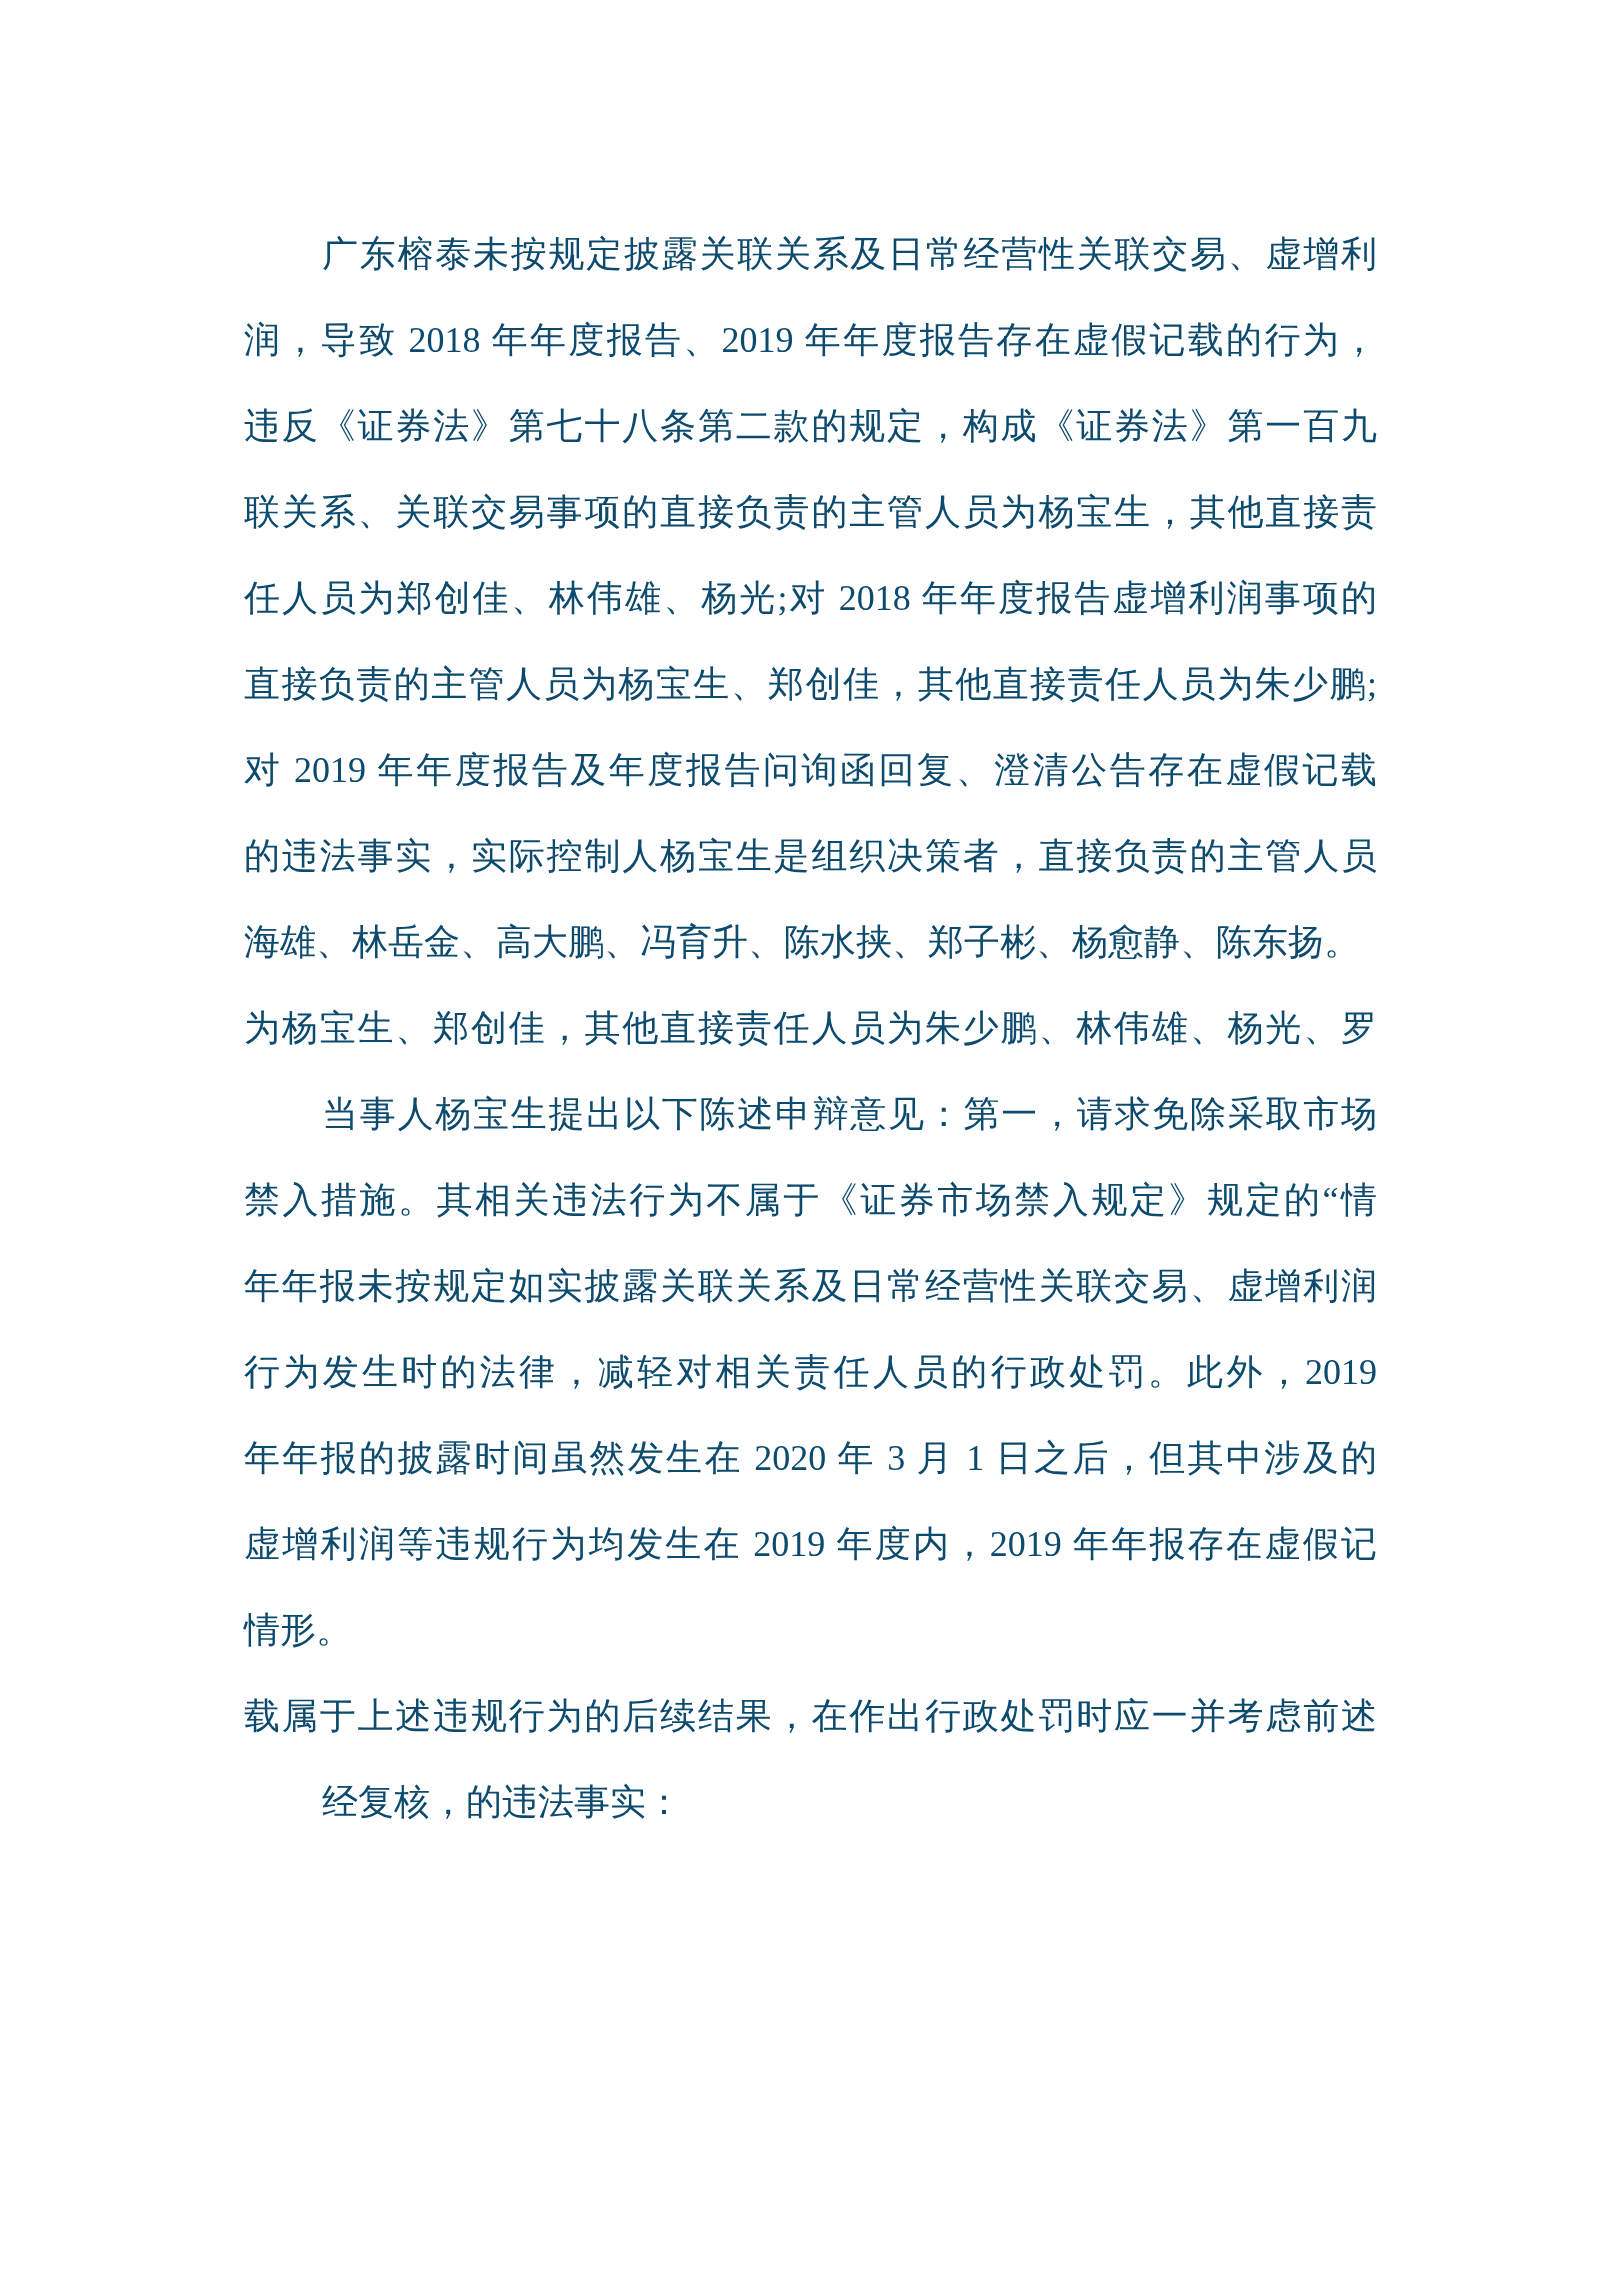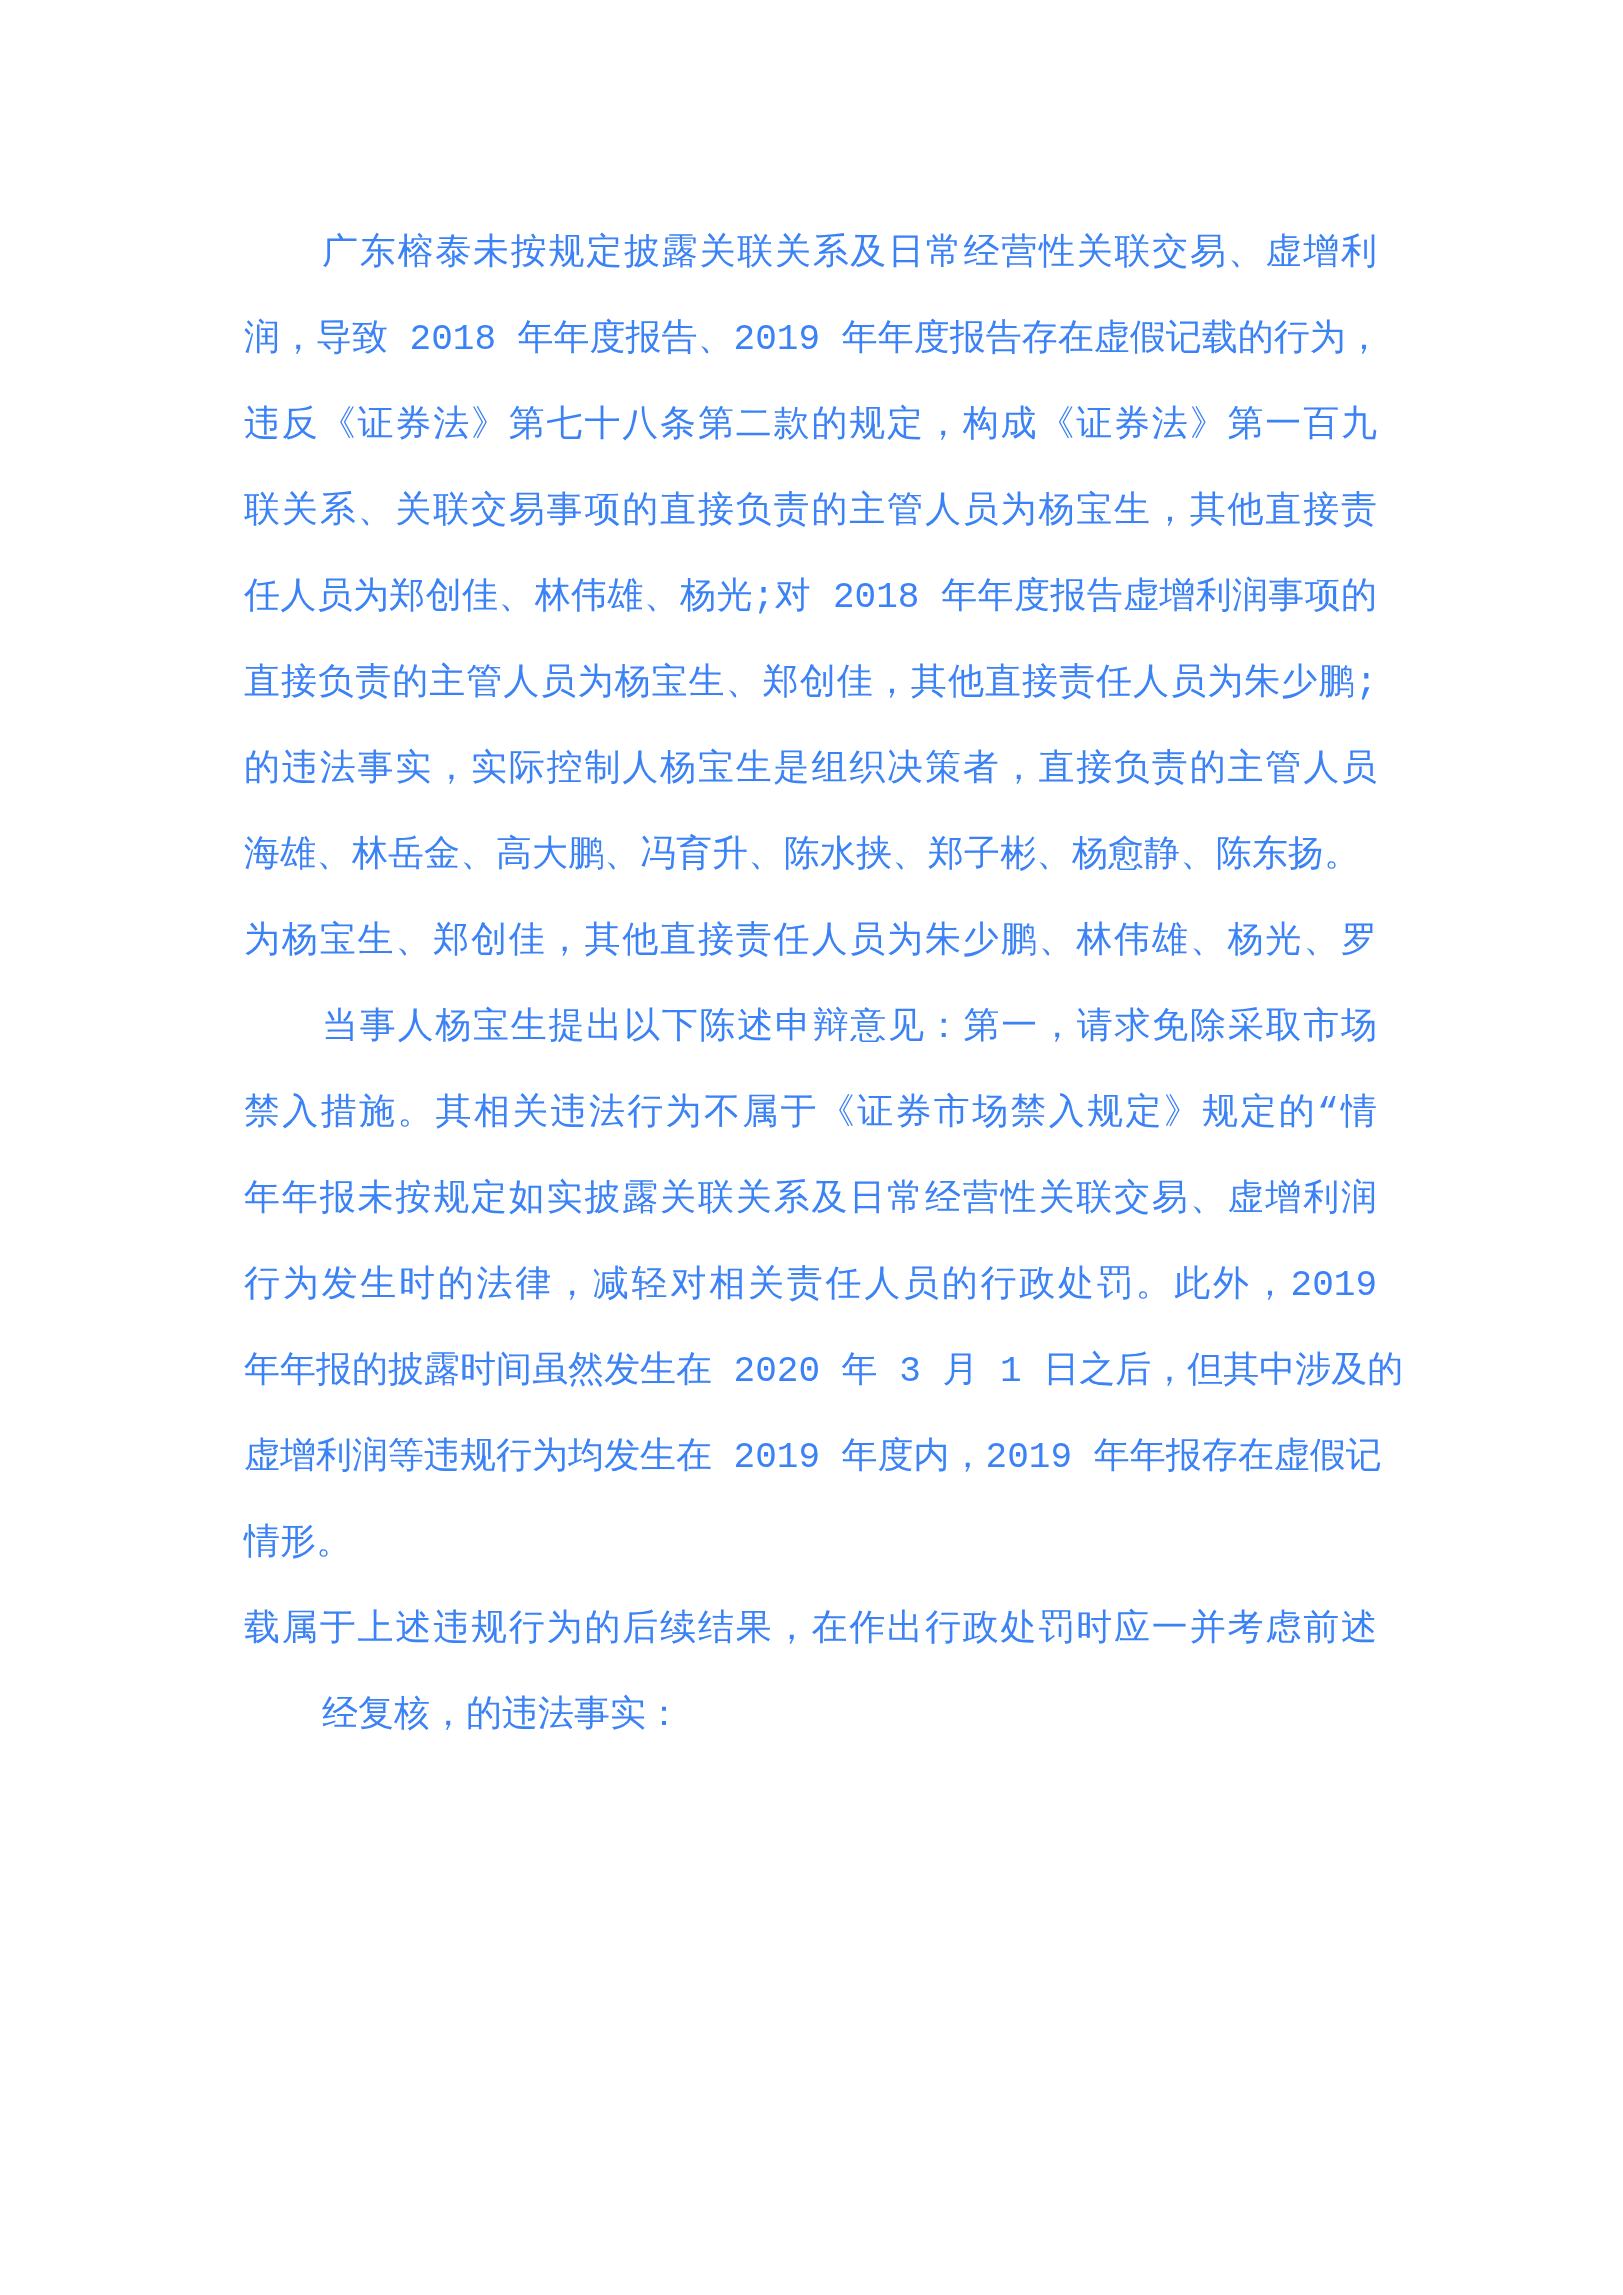--- a/index.html
+++ b/index.html
@@ -11,22 +11,22 @@
       width: 1623px;
       height: 2295px;
       position: relative;
       overflow: hidden;
     }
     .page {
       position: absolute;
       left: 244px;
       top: 211px;
       width: 1133px;
-      color: #3b82f6;
-      font-family: Liberation Mono, monospace;
+      color: #0c4a6e;
+      font-family: Liberation Serif, serif;
       font-size: 36px;
       line-height: 86px;
     }
     .line {
       display: block;
       white-space: nowrap;
       height: 86px;
       text-align: justify;
       text-align-last: justify;
     }
@@ -42,20 +42,21 @@
 
 <div class="page">
 
   <div>
     <span class="line indent">广东榕泰未按规定披露关联关系及日常经营性关联交易、虚增利</span>
     <span class="line">润，导致 2018 年年度报告、2019 年年度报告存在虚假记载的行为，</span>
     <span class="line">违反《证券法》第七十八条第二款的规定，构成《证券法》第一百九</span>
     <span class="line">联关系、关联交易事项的直接负责的主管人员为杨宝生，其他直接责</span>
     <span class="line">任人员为郑创佳、林伟雄、杨光;对 2018 年年度报告虚增利润事项的</span>
     <span class="line">直接负责的主管人员为杨宝生、郑创佳，其他直接责任人员为朱少鹏;</span>
+    <span class="line">对 2019 年年度报告及年度报告问询函回复、澄清公告存在虚假记载</span>
     <span class="line">的违法事实，实际控制人杨宝生是组织决策者，直接负责的主管人员</span>
     <span class="line last">海雄、林岳金、高大鹏、冯育升、陈水挟、郑子彬、杨愈静、陈东扬。</span>
     <span class="line">为杨宝生、郑创佳，其他直接责任人员为朱少鹏、林伟雄、杨光、罗</span>
   </div>
 
   <div>
     <span class="line indent">当事人杨宝生提出以下陈述申辩意见：第一，请求免除采取市场</span>
     <span class="line">禁入措施。其相关违法行为不属于《证券市场禁入规定》规定的“情</span>
     <span class="line">年年报未按规定如实披露关联关系及日常经营性关联交易、虚增利润</span>
     <span class="line">行为发生时的法律，减轻对相关责任人员的行政处罚。此外，2019</span>

